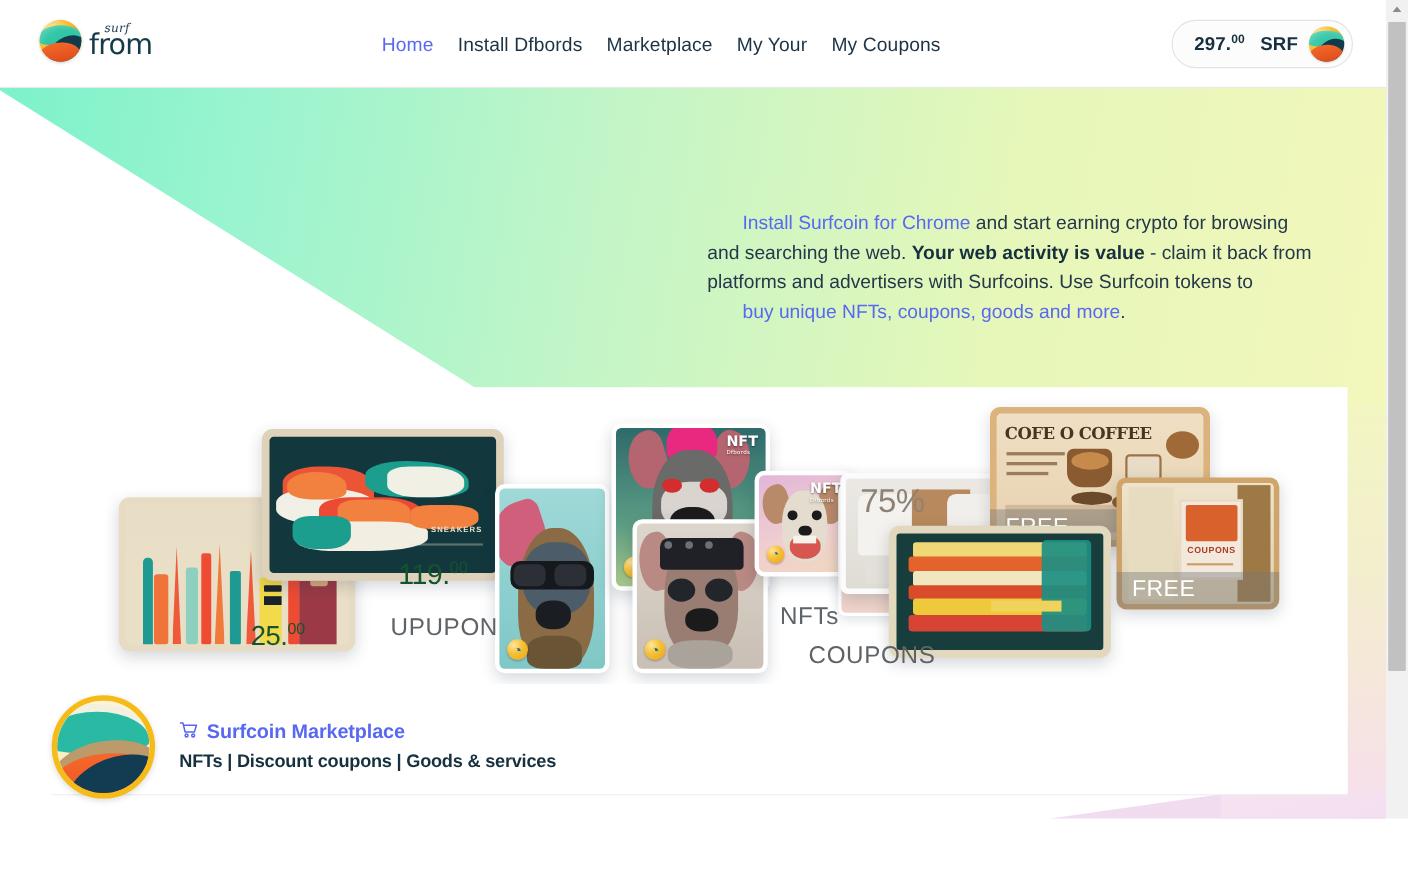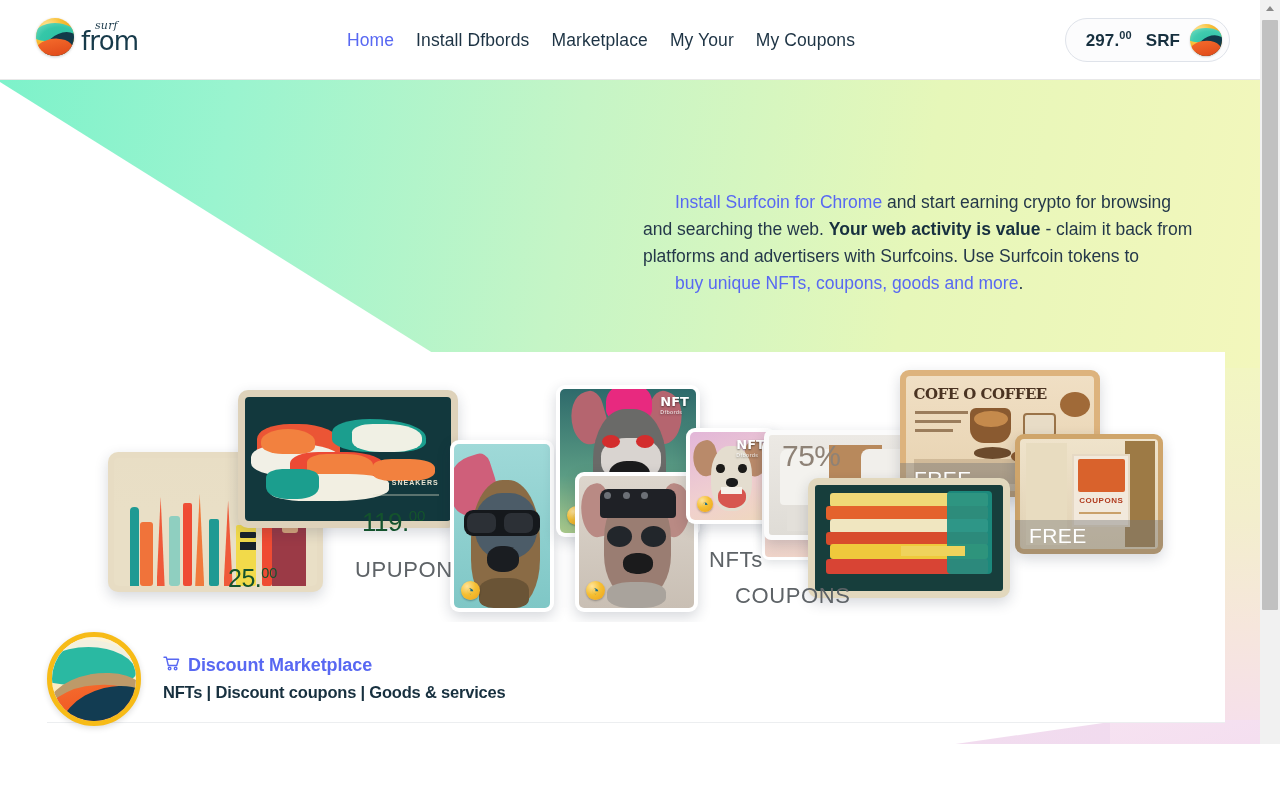--- a/index.html
+++ b/index.html
@@ -458,21 +458,21 @@
     </div>
     <div class="mkt-text">
       <div class="mkt-title">
         <span style="display:inline-block;">
           <svg width="17" height="15" viewBox="0 0 17 15" fill="none" stroke="#5868f2" stroke-width="1.4" stroke-linecap="round" stroke-linejoin="round">
             <path d="M1 1.2h2.3l2 8.3h8.4l1.9-6.2H4.3"></path>
             <circle cx="6.6" cy="12.6" r="1.3"></circle>
             <circle cx="12.6" cy="12.6" r="1.3"></circle>
           </svg>
         </span>
-        <span>Discount Marketplace</span>
+        <span>Surfcoin Marketplace</span>
       </div>
       <div class="mkt-sub">NFTs | Discount coupons | Goods &amp; services</div>
     </div>
   </div>
 
   <div class="sb">
     <div class="sb-up">
         <i></i>
       </div>
     <div class="sb-thumb"></div>

